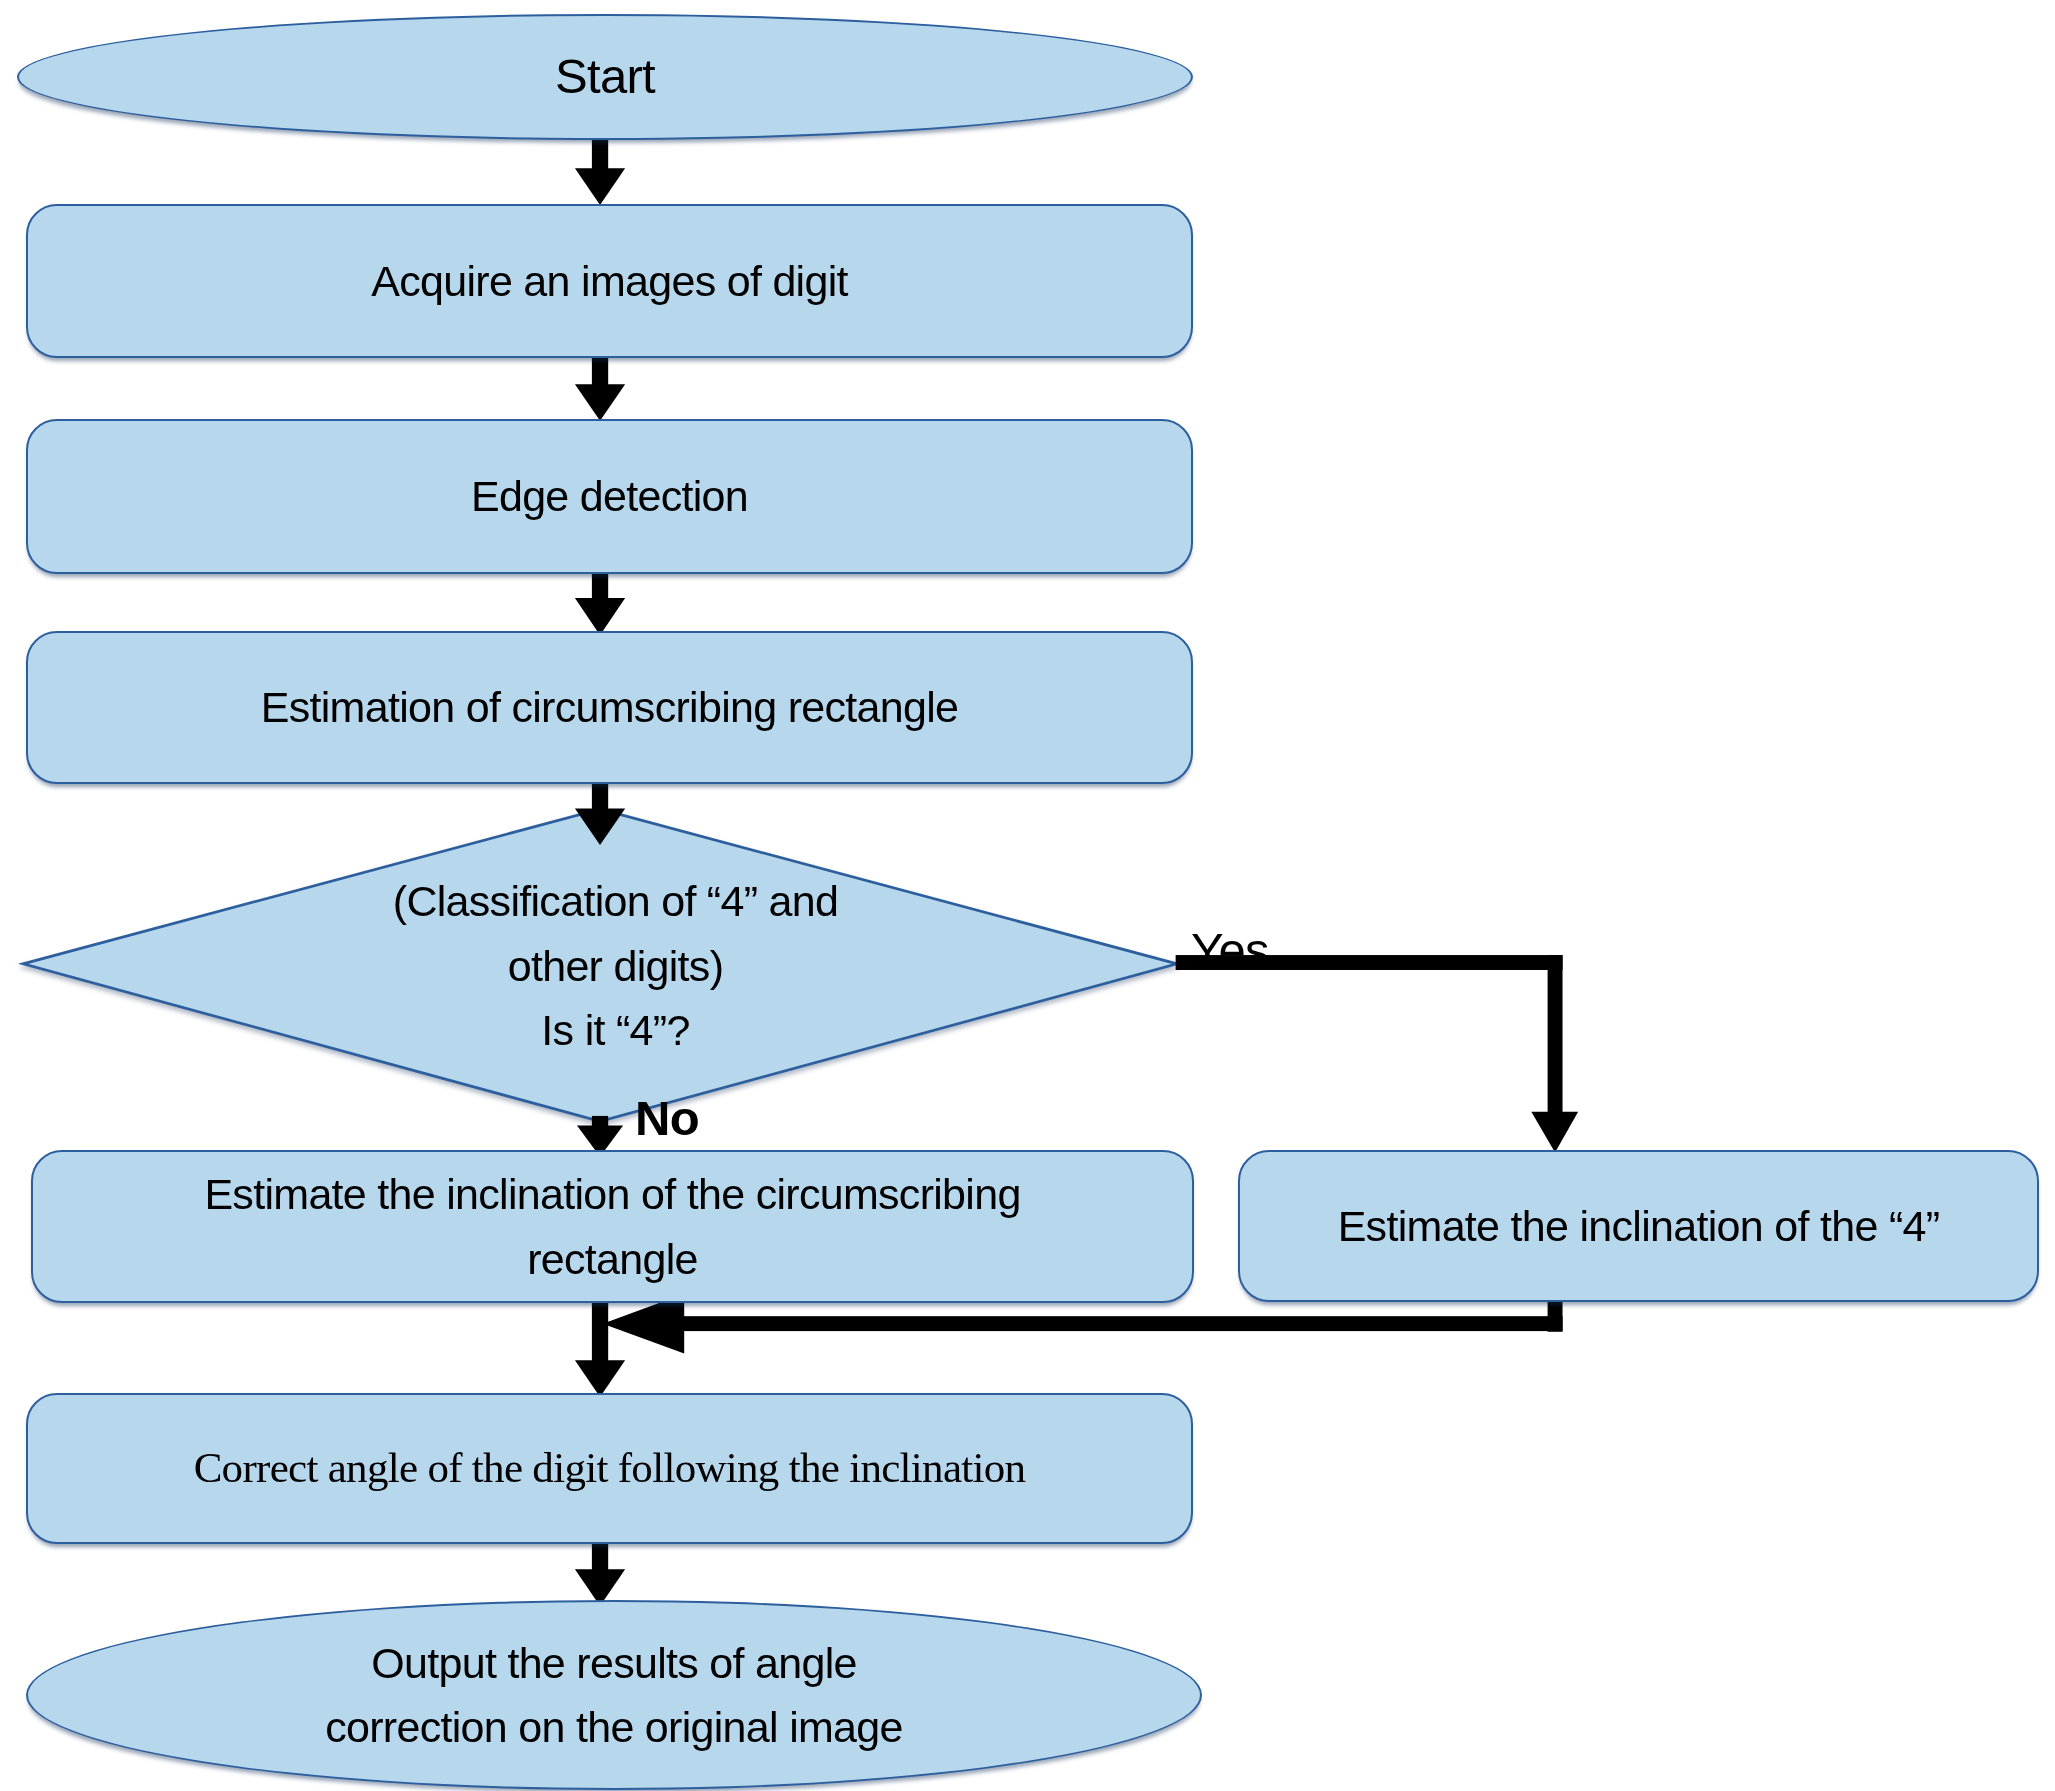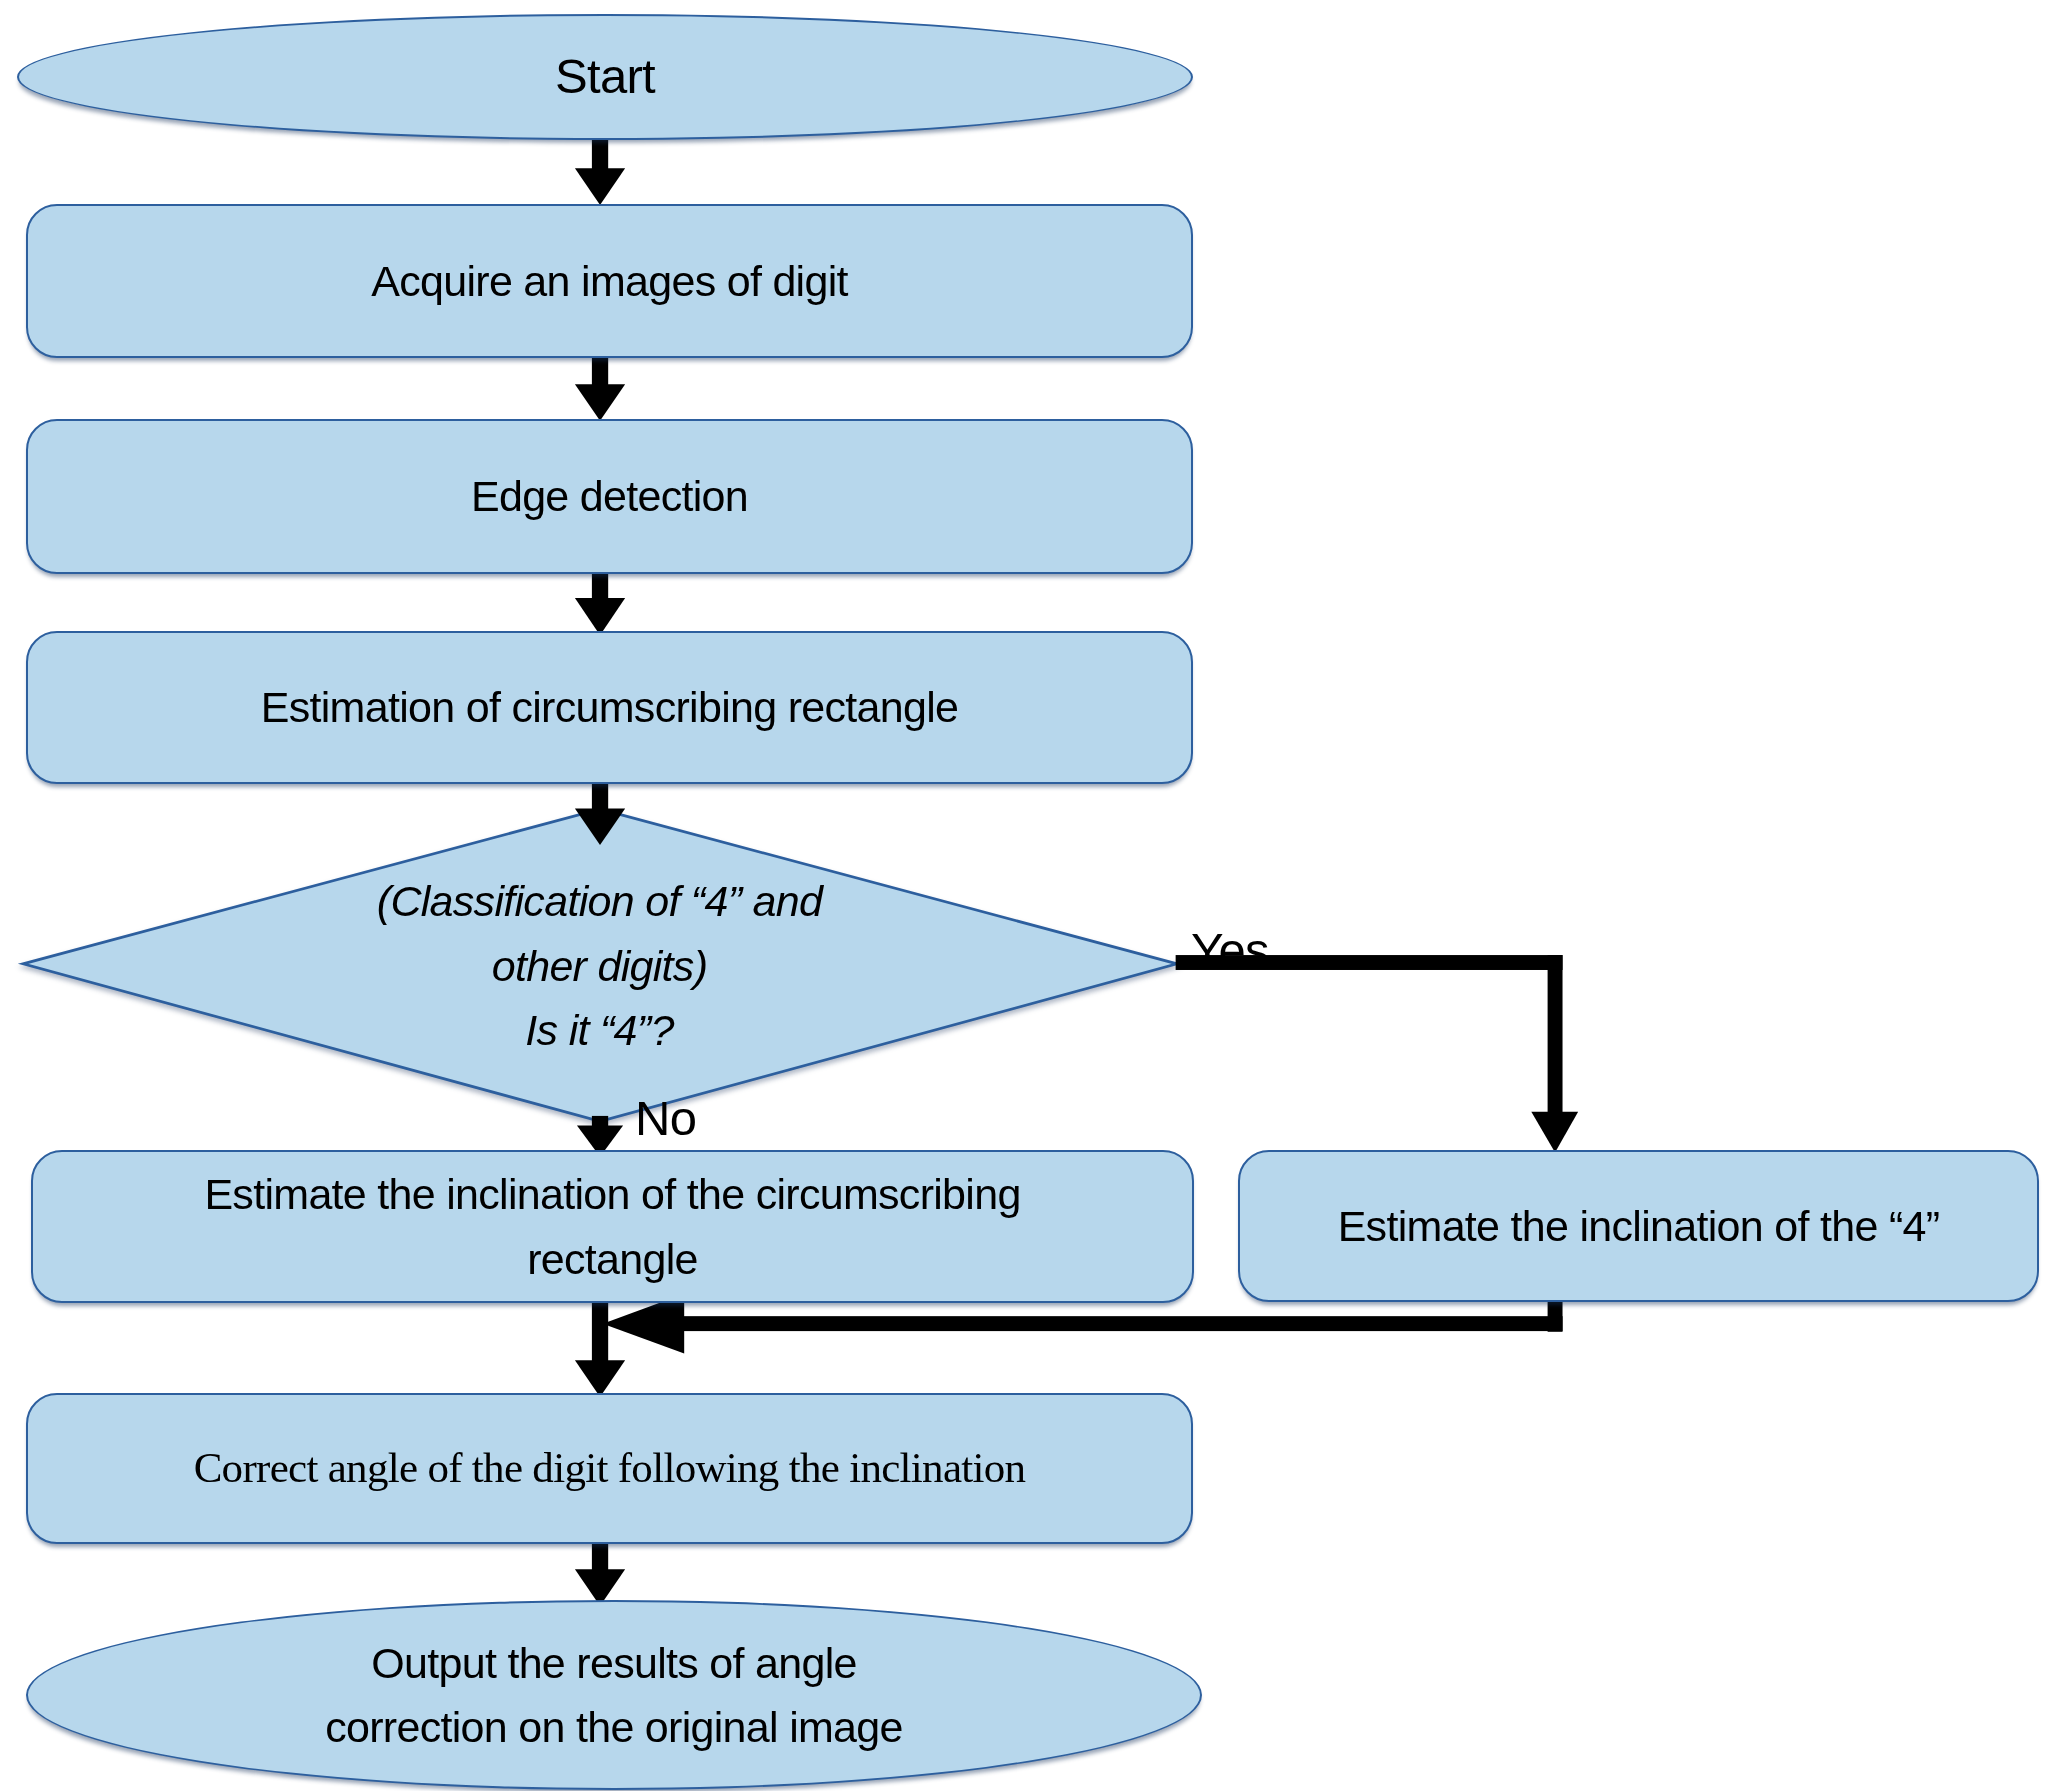--- a/index.html
+++ b/index.html
@@ -111,29 +111,29 @@
   </div>
 
   <div class="node box" style="left:26px;top:419px;width:1167px;height:155px;">
     <span>Edge detection</span>
   </div>
 
   <div class="node box" style="left:26px;top:631px;width:1167px;height:153px;">
     <span>Estimation of circumscribing rectangle</span>
   </div>
 
-  <div class="plain" style="left:172px;top:854px;width:855px;height:224px;font-style:italic;">
+  <div class="plain" style="left:188px;top:854px;width:855px;height:224px;">
     <span>(Classification of “4” and</span>
     <span>other digits)</span>
     <span>Is it “4”?</span>
   </div>
 
   <div class="edge-label" style="left:1191px;top:874px;">Yes</div>
 
-  <div class="edge-label" style="left:635px;top:1042px;">No</div>
+  <div class="edge-label" style="left:635px;top:1042px;font-weight:bold;">No</div>
 
   <div class="node box" style="left:31px;top:1150px;width:1163px;height:153px;">
     <span>Estimate the inclination of the circumscribing</span>
     <span>rectangle</span>
   </div>
 
   <div class="node box" style="left:1238px;top:1150px;width:801px;height:152px;">
     <span>Estimate the inclination of the “4”</span>
   </div>
 

